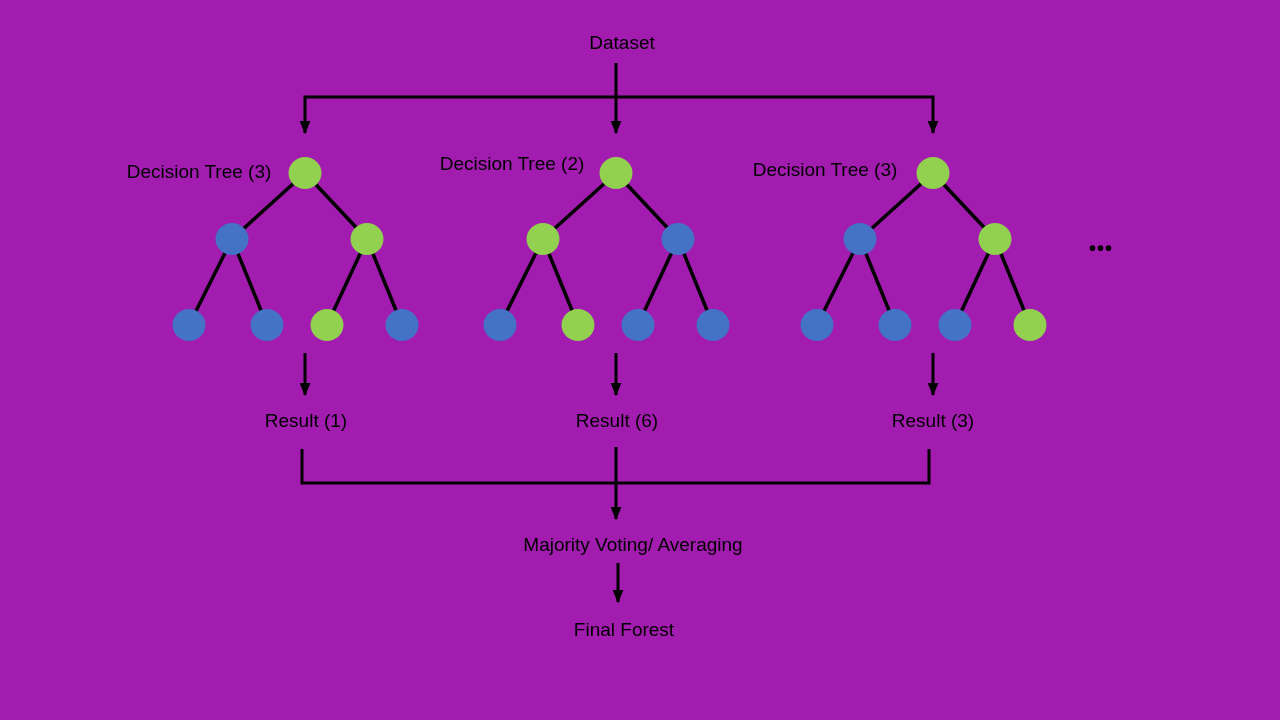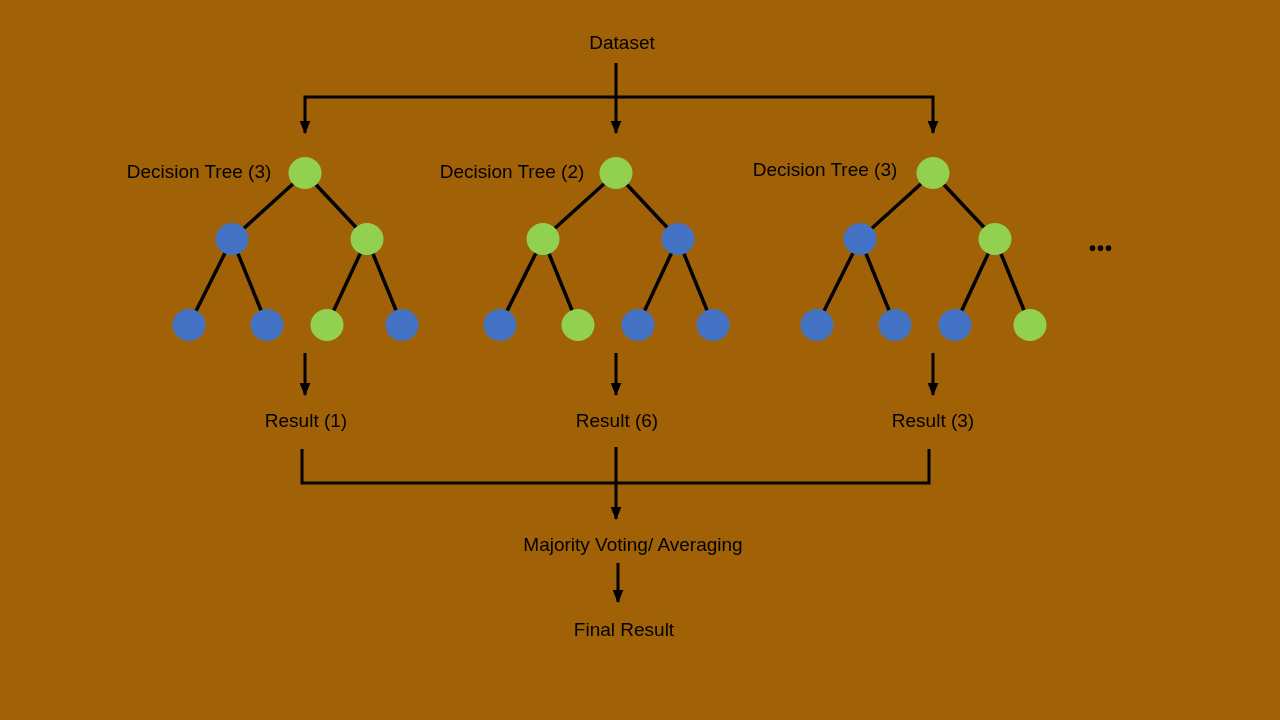--- a/index.html
+++ b/index.html
@@ -1,17 +1,17 @@
 <!DOCTYPE html>
 <html><head>
 <meta charset="utf-8">
 <style>
   html,body{margin:0;padding:0;background:#fff;}
   .canvas{
-    position:relative;width:1280px;height:720px;background:#a16207;
+    position:relative;width:1280px;height:720px;background:#a21caf;
     font-family:"Liberation Sans", sans-serif;color:#000;overflow:hidden;
   }
   .canvas svg{position:absolute;left:0;top:0;}
   .lbl{
     position:absolute;transform:translate(-50%,-50%);
     white-space:nowrap;font-size:19px;line-height:1.2;color:#000;
   }
   .lbl.caption{font-weight:700;font-size:21px;}
   .lbl.dots{font-weight:700;font-size:20px;letter-spacing:1px;}
 </style>
@@ -73,27 +73,27 @@
       <ellipse cx="1030" cy="325" rx="16.5" ry="16" fill="#92D050"></ellipse>
       <path fill="none" stroke="#000000" stroke-width="3" d="M933,353 V395" marker-end="url(#ah)"></path>
       <path fill="none" stroke="#000000" stroke-width="3" d="M302,449 V483 H929 V449" stroke-linejoin="miter"></path>
       <path fill="none" stroke="#000000" stroke-width="3" d="M616,447 V519" marker-end="url(#ah)"></path>
       <path fill="none" stroke="#000000" stroke-width="3" d="M618,563 V602" marker-end="url(#ah)"></path>
     </svg>
 
   <div class="lbl" style="left:622px;top:43px">Dataset</div>
 
   <div class="lbl" style="left:199px;top:172px">Decision Tree (3)</div>
-  <div class="lbl" style="left:512px;top:172px">Decision Tree (2)</div>
+  <div class="lbl" style="left:512px;top:164px">Decision Tree (2)</div>
   <div class="lbl" style="left:825px;top:170px">Decision Tree (3)</div>
 
   <div class="lbl dots" style="left:1101px;top:248px">•••</div>
 
   <div class="lbl" style="left:306px;top:421px">Result (1)</div>
   <div class="lbl" style="left:617px;top:421px">Result (6)</div>
   <div class="lbl" style="left:933px;top:421px">Result (3)</div>
 
   <div class="lbl" style="left:633px;top:545px">Majority Voting/ Averaging</div>
 
-  <div class="lbl" style="left:624px;top:630px">Final Result</div>
+  <div class="lbl" style="left:624px;top:630px">Final Forest</div>
 
 
 </div>
 
 </body></html>

